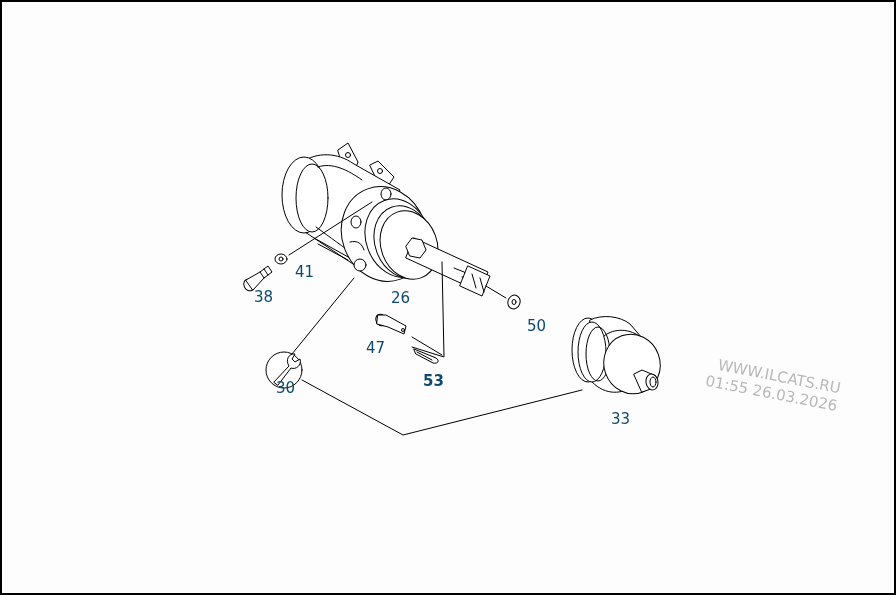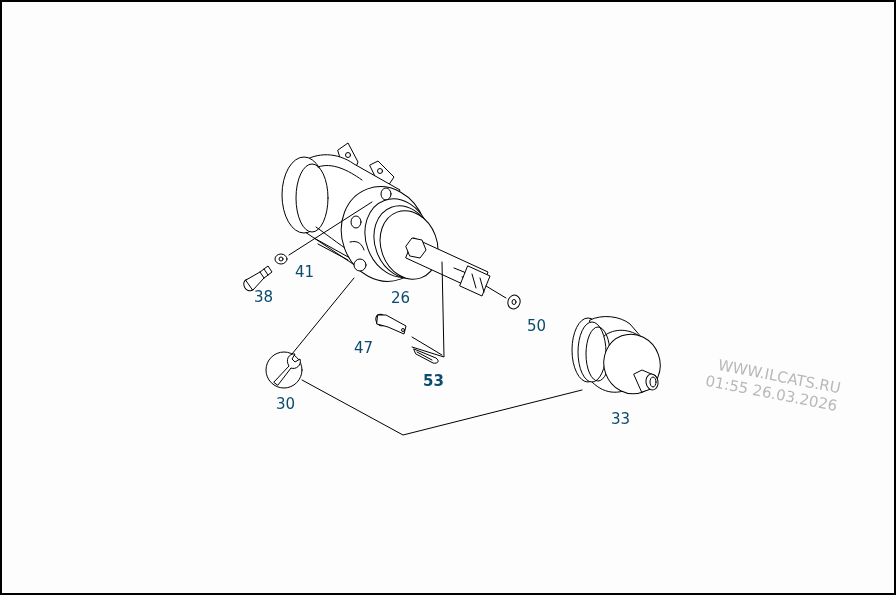--- a/index.html
+++ b/index.html
@@ -130,24 +130,24 @@
       <ellipse cx="630" cy="362" rx="28" ry="30" transform="rotate(-20 630 362)" fill="#fff"></ellipse>
 
       <path d="M632 372 L640 368 L654 374 L652 386 L640 390 Z" fill="#fff"></path>
       <ellipse cx="650" cy="380" rx="6" ry="8" transform="rotate(-10 650 380)" fill="#fff"></ellipse>
       <ellipse cx="651" cy="380" rx="3" ry="5"></ellipse>
     </g>
   </svg>
 
   <span class="callout" style="left:389px; top:289px;">26</span>
   <span class="callout" style="left:609px; top:410px;">33</span>
-  <span class="callout" style="left:274px; top:395px;">30</span>
+  <span class="callout" style="left:274px; top:379px;">30</span>
   <span class="callout" style="left:252px; top:288px;">38</span>
   <span class="callout" style="left:293px; top:263px;">41</span>
-  <span class="callout" style="left:352px; top:339px;">47</span>
+  <span class="callout" style="left:364px; top:339px;">47</span>
   <span class="callout" style="left:482px; top:317px;margin-left:43px;">50</span>
   <span class="callout" style="left:421px; top:372px;font-weight:bold;">53</span>
 
   <div class="watermark">
     <div style="padding-left:10px;">WWW.ILCATS.RU</div>
     <div>01:55 26.03.2026</div>
   </div>
 </div>
 
 </body></html>

